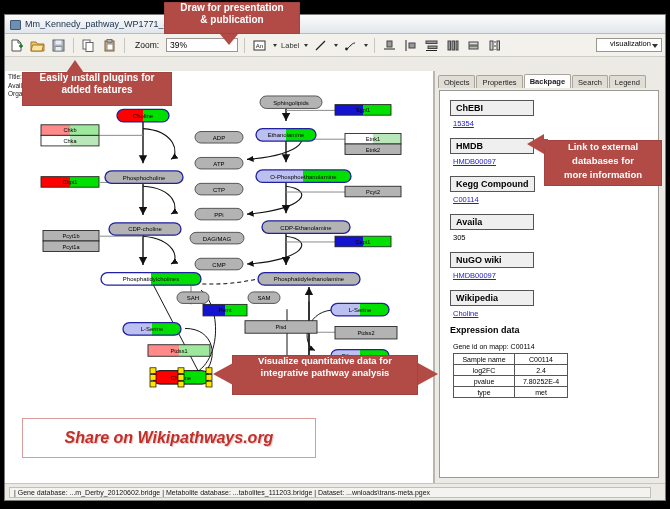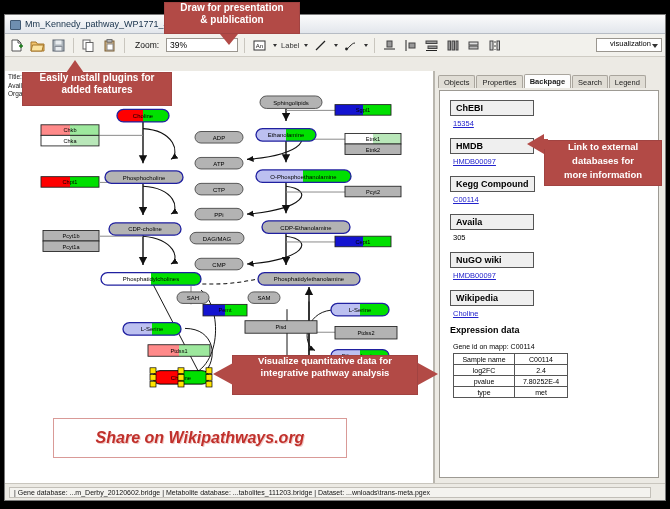--- a/index.html
+++ b/index.html
@@ -69,21 +69,21 @@
   .status-text{font-size:7px;color:#111;margin-left:4px;white-space:nowrap;
                border:1px solid #c2bfb8;background:#f4f3ef;padding:1px 4px;width:642px;box-sizing:border-box;}
 
   
   .callout{position:absolute;background:#b24a46;color:#fff;font-weight:bold;
            text-align:center;line-height:12px;box-shadow:0 0 0 1px #a14341 inset;
            display:flex;align-items:flex-start;justify-content:center;z-index:40;}
   .c-arrow{position:absolute;width:0;height:0;z-index:40;}
 
   .share-box{position:absolute;left:22px;top:418px;width:292px;height:38px;background:#fff;
-             border:1px solid #d99a97;display:flex;align-items:center;justify-content:center;z-index:35;margin-left:31px;}
+             border:1px solid #d99a97;display:flex;align-items:center;justify-content:center;z-index:35;}
   .share-box span{font-size:16px;font-weight:bold;font-style:italic;color:#c0302b;
                   text-shadow:1px 1px 0 #f0c8c6;}
 </style>
 </head>
 <body>
 
 <div id="root">
 
   <div class="window">
 

